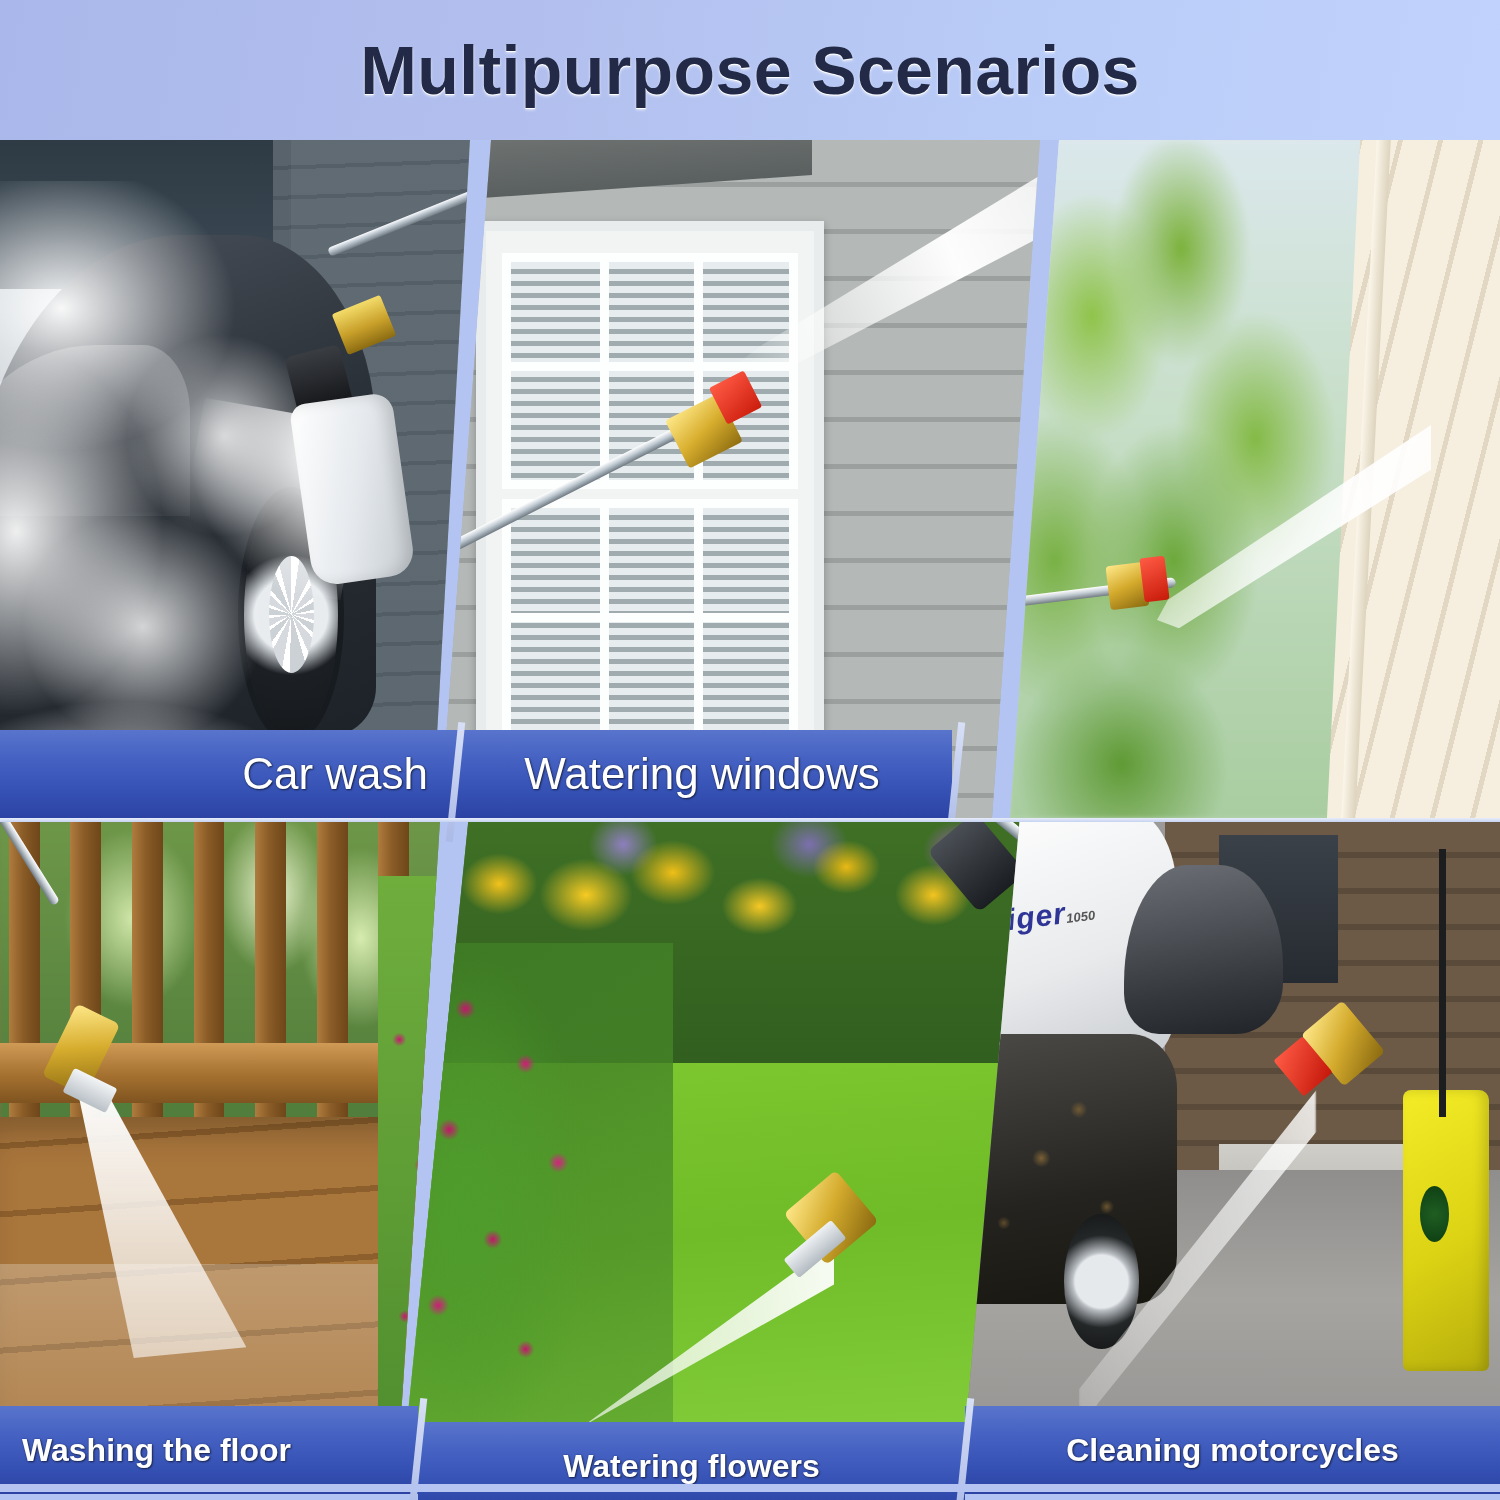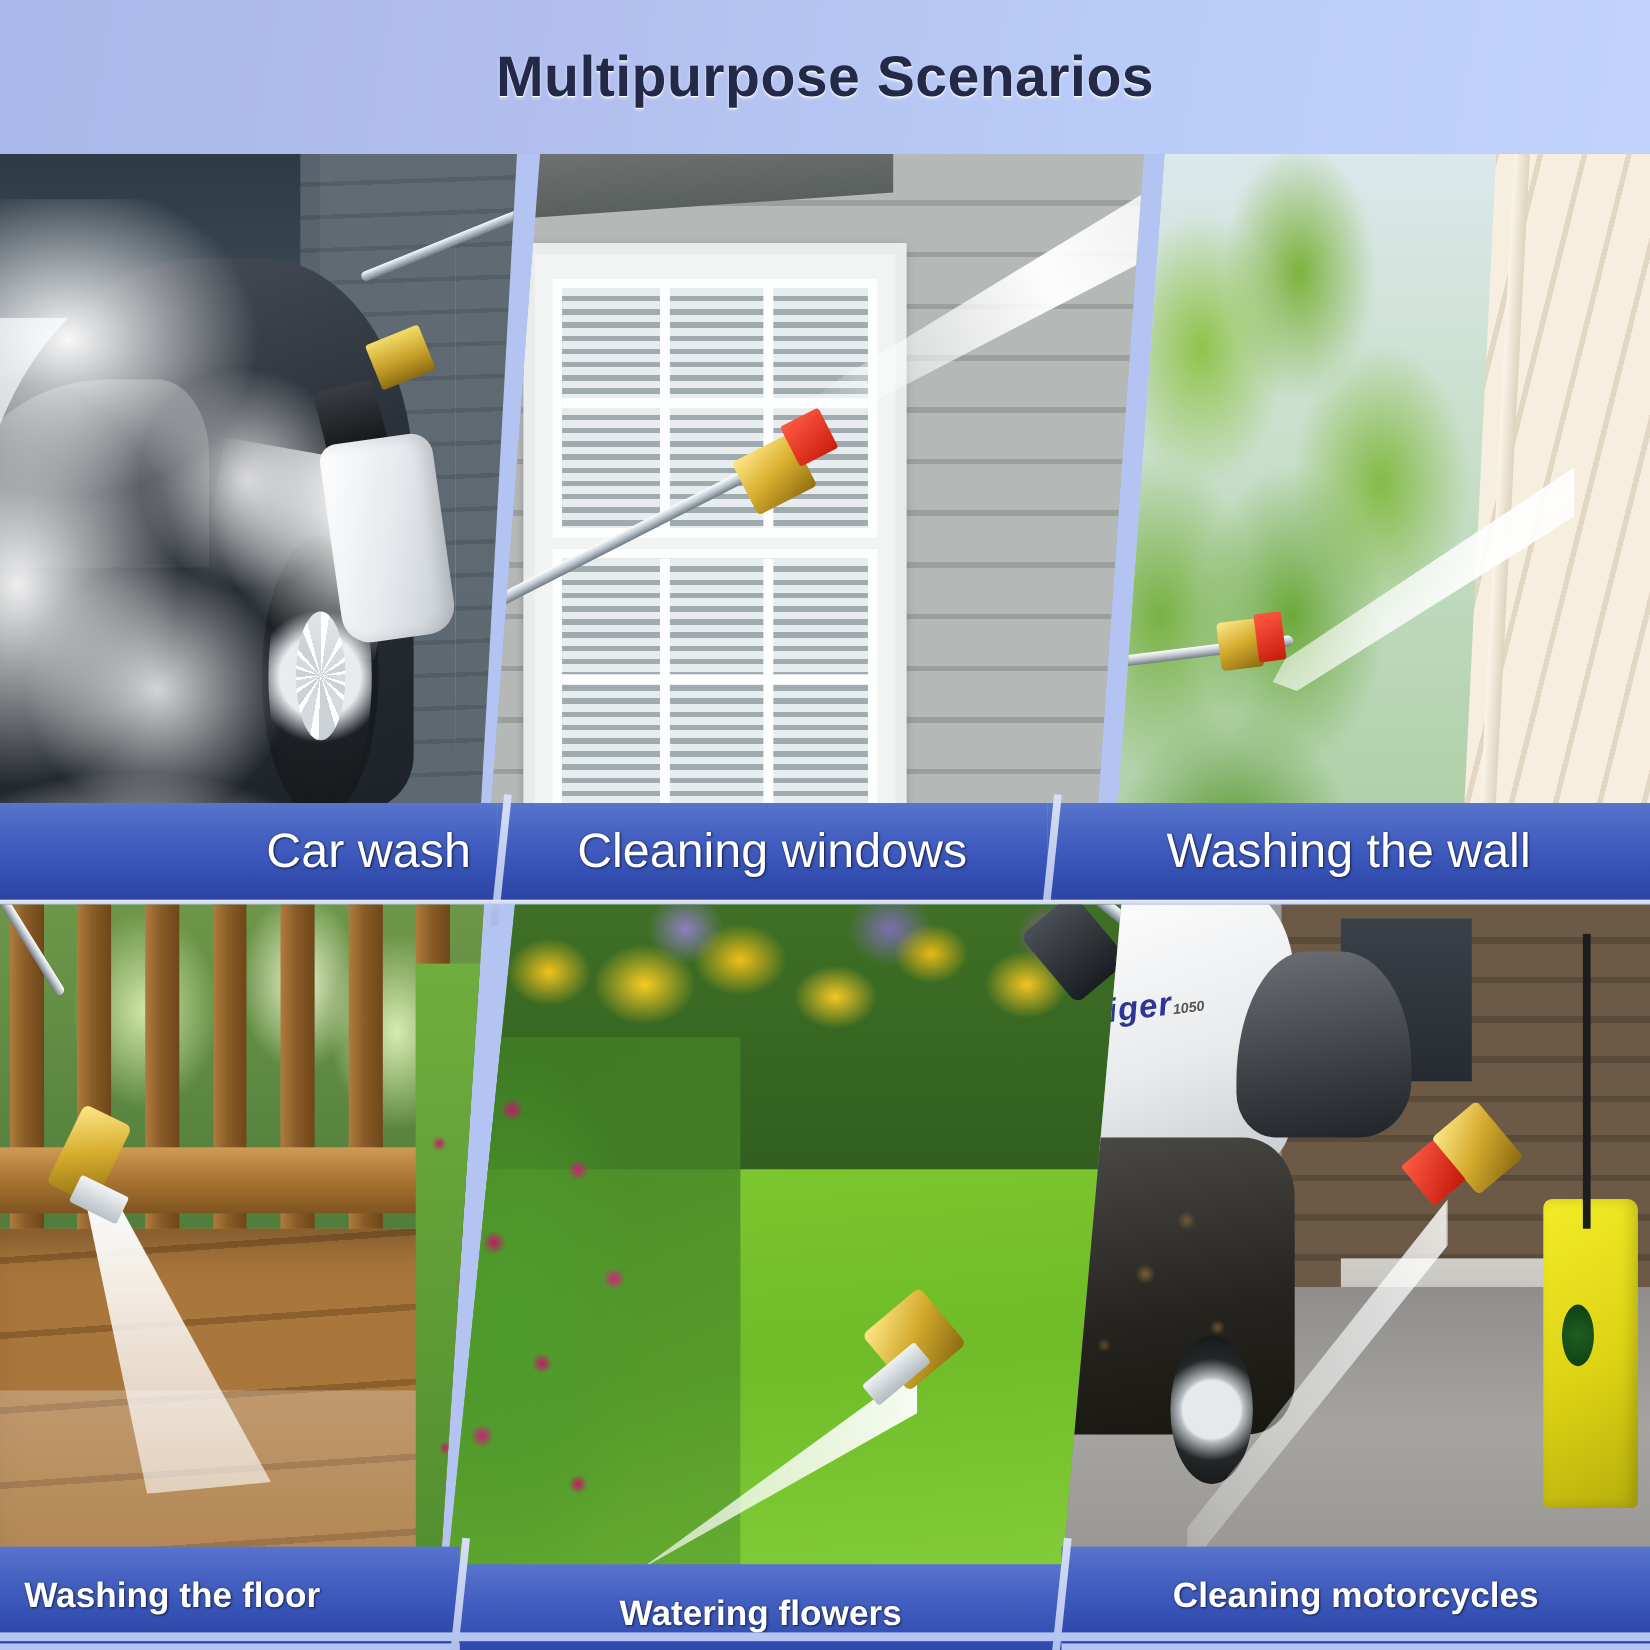--- a/index.html
+++ b/index.html
@@ -10,21 +10,21 @@
   }
   #poster { position:relative; width:1500px; height:1500px; overflow:hidden; }
 
   
   .header {
     position:absolute; left:0; top:0; width:1500px; height:140px;
     background:linear-gradient(100deg,#a9b7ea 0%,#b2bfee 35%,#bacdf8 72%,#c1d3fc 100%);
     display:flex; align-items:center; justify-content:center;
   }
   .header-title {
-    font-size:52px; font-weight:bold; color:#222a47;
+    font-size:68px; font-weight:bold; color:#222a47;
     letter-spacing:.4px;
     text-shadow:0 1px 0 #fff, 0 2px 3px rgba(255,255,255,.65);
   }
 
   
   .grid { position:absolute; left:0; top:140px; width:1500px; height:1352px; }
   .row { position:absolute; left:0; width:1500px; }
   .row-top { top:0; height:678px; }
   .row-bot { top:682px; height:670px; }
   .rowline {
@@ -374,24 +374,21 @@
           <div class="wl-lance"></div>
           <div class="wl-brass"></div>
           <div class="wl-red"></div>
         </div>
       </div>
 
       <div class="capbar right" style="left:0; top:590px; width:452px;">
         <div class="caption">Car wash</div>
       </div>
       <div class="capbar center" style="left:452px; top:590px; width:500px;">
-        <div class="caption">Cleaning windows</div>
-      </div>
-      <div class="capbar center" style="left:952px; top:590px; width:548px;">
-        <div class="caption">Washing the wall</div>
+        <div class="caption">Watering windows</div>
       </div>
       <div class="capdiv" style="left:452px; top:582px;"></div>
       <div class="capdiv" style="left:952px; top:582px;"></div>
     </div>
 
     <div class="rowline"></div>
 
     <div class="row row-bot">
 
       <div class="cell b1">

